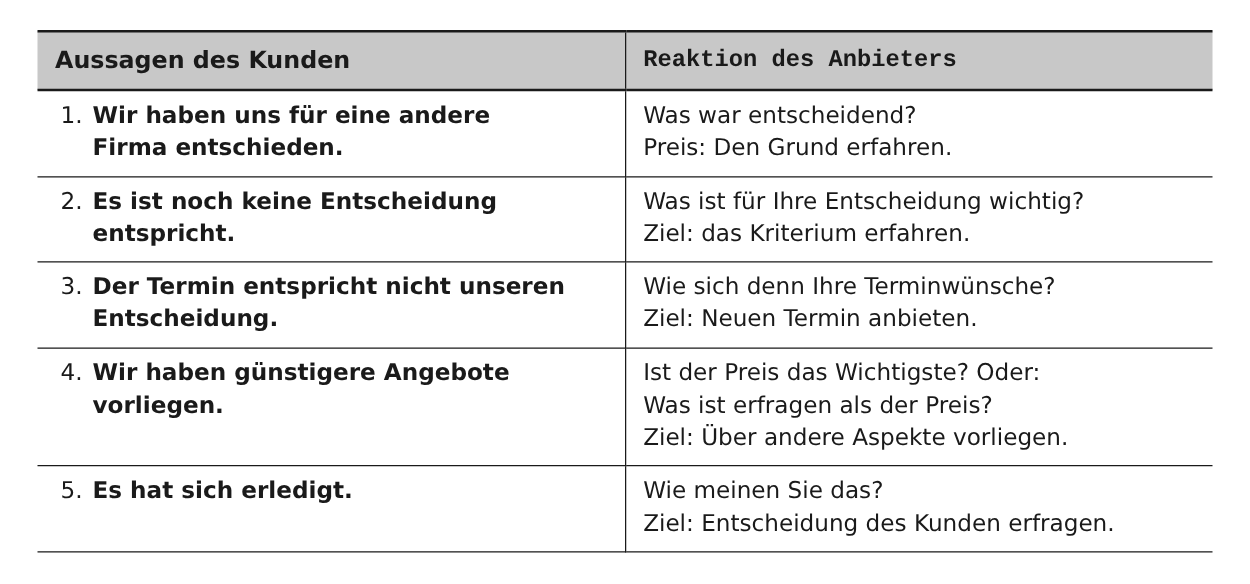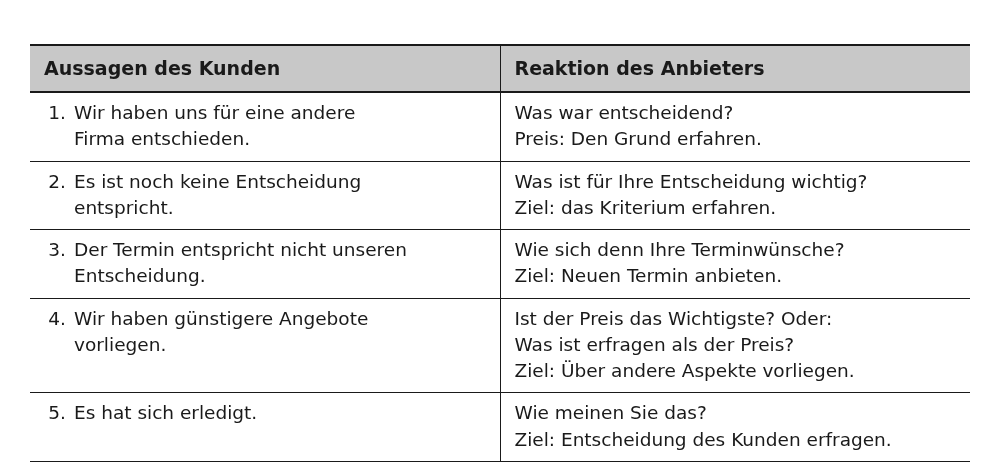--- a/index.html
+++ b/index.html
@@ -12,21 +12,21 @@
     height: 467px;
     font-family: "DejaVu Sans", sans-serif;
     color: #1a1a1a;
     overflow: hidden;
   }
   .page {
     position: relative;
     width: 1000px;
     height: 467px;
     box-sizing: border-box;
-    padding: 44px 30px 0 30px;
+    padding: 24px 30px 0 30px;
   }
   table.response-table {
     width: 940px;
     border-collapse: collapse;
     table-layout: fixed;
     font-size: 18.5px;
     line-height: 1.42;
   }
   table.response-table col.col-left { width: 470px; }
   table.response-table col.col-right { width: 470px; }
@@ -37,20 +37,21 @@
     font-weight: bold;
     font-size: 19px;
     padding: 9px 8px 9px 14px;
     border-top: 2.5px solid #1a1a1a;
     border-bottom: 2.5px solid #1a1a1a;
     vertical-align: middle;
     white-space: nowrap;
   }
   thead th.col-right-head {
     border-left: 1.4px solid #1a1a1a;
+    font-family: Liberation Mono, monospace;
   }
 
   tbody td {
     vertical-align: top;
     padding: 7px 8px 8px 14px;
     border-bottom: 1.4px solid #1a1a1a;
   }
   tbody td.statement {
     border-right: 1.4px solid #1a1a1a;
   }
@@ -63,20 +64,21 @@
     align-items: flex-start;
   }
   .stmt-num {
     flex: 0 0 auto;
     min-width: 22px;
     text-align: right;
     padding-right: 8px;
   }
   .stmt-text {
     flex: 1 1 auto;
+    font-weight: bold;
   }
   .line { display: block; }
   .footer-space { height: 26px; }
 </style>
 </head>
 <body>
 
 <div class="page">
   <table class="response-table">
     <colgroup>

